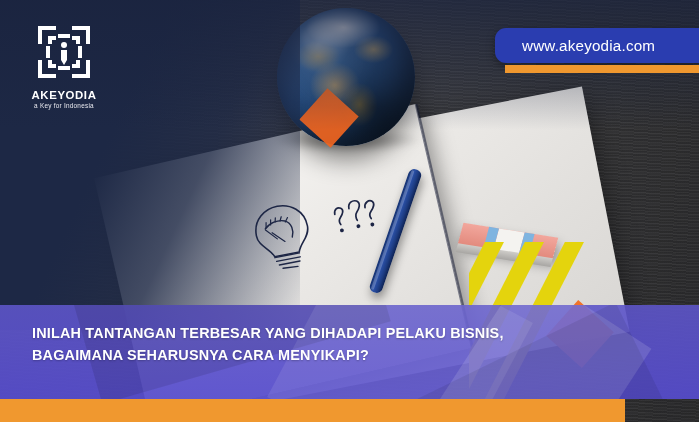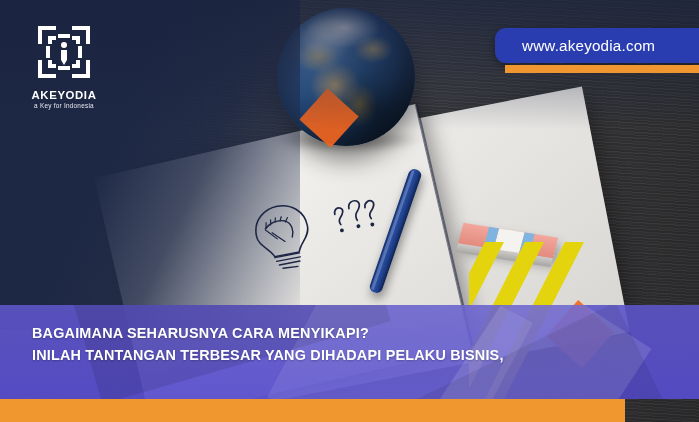--- a/index.html
+++ b/index.html
@@ -250,22 +250,22 @@
   </div>
   <div class="orange-sq-stripe"></div>
 
   <div class="banner">
     <div class="banner-base"></div>
     <div class="facet f2"></div>
     <div class="facet f1"></div>
     <div class="facet f3"></div>
     <div class="facet f4"></div>
     <div class="headline">
+      <div>INILAH TANTANGAN TERBESAR YANG DIHADAPI PELAKU BISNIS,</div>
       <div>BAGAIMANA SEHARUSNYA CARA MENYIKAPI?</div>
-      <div>INILAH TANTANGAN TERBESAR YANG DIHADAPI PELAKU BISNIS,</div>
     </div>
   </div>
 
   <div class="bottom-bar"></div>
 
   <div class="logo">
     <div class="logo-mark">
       <svg width="56" height="56" viewBox="0 0 56 56">
         <g fill="#ffffff">
           <path d="M2 2 H20 V6 H6 V20 H2 Z"></path>

